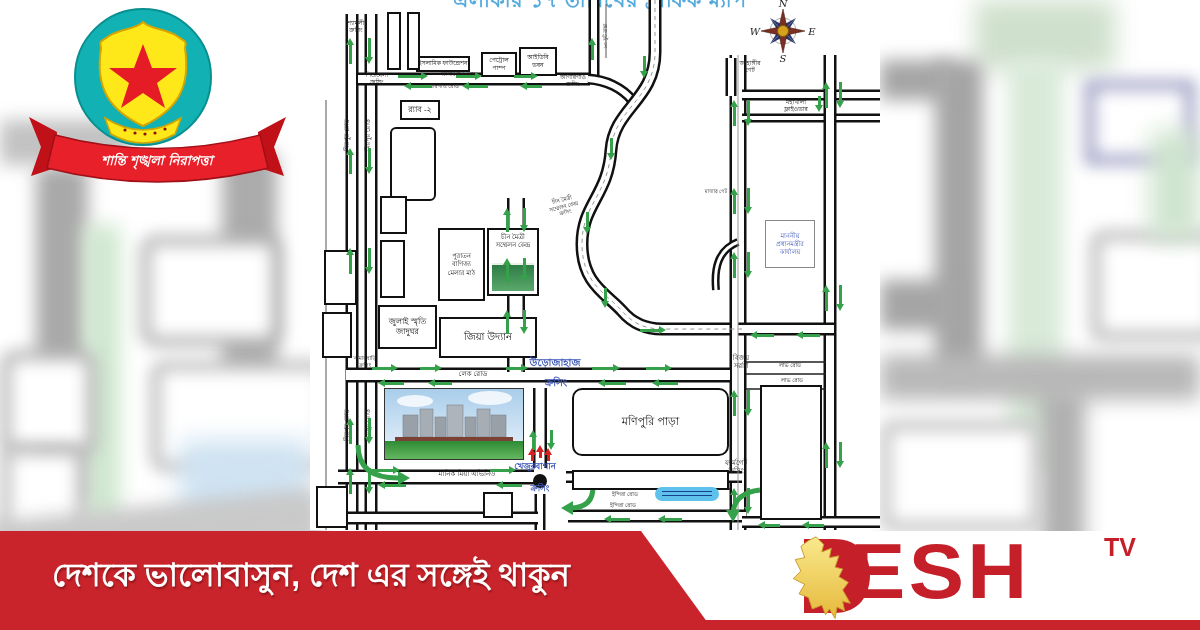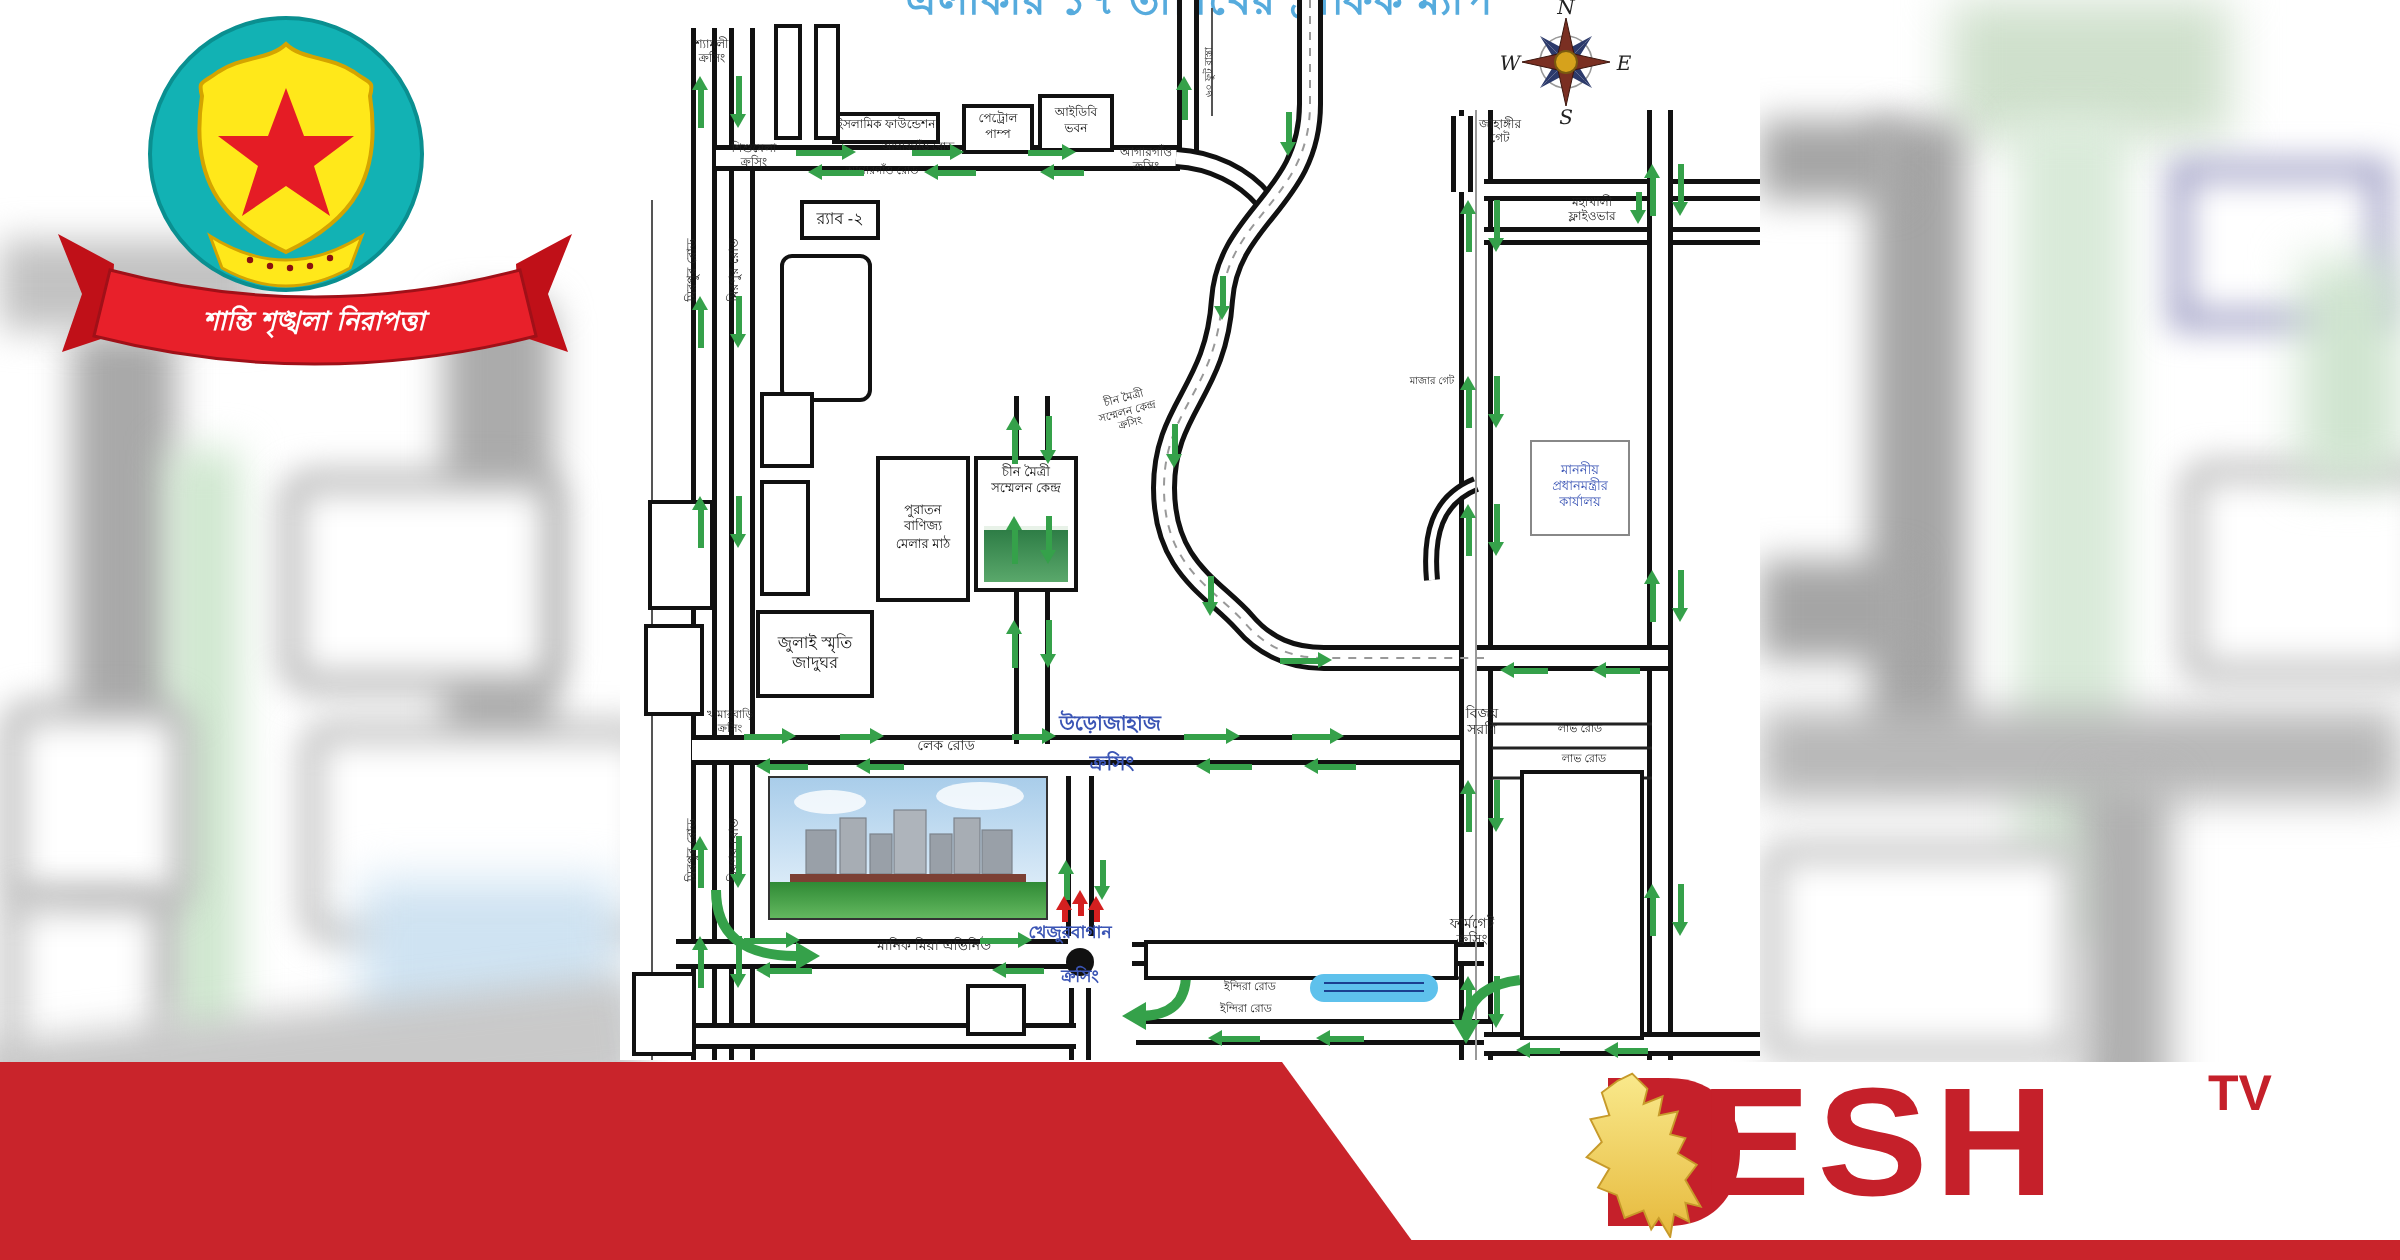--- a/index.html
+++ b/index.html
@@ -201,20 +201,22 @@
 পাম্প</div>
       <div class="map-box" style="left: 209px; top: 47px; width: 38px; height: 29px; font-size: 6px;">আইডিবি
 ভবন</div>
       <div class="map-box" style="left: 177px; top: 228px; width: 52px; height: 68px; font-size: 6.5px; align-items: flex-start; padding-top: 3px;">চীন মৈত্রী
 সম্মেলন কেন্দ্র<div class="chin-img"></div></div>
       <div class="map-box" style="left: 128px; top: 228px; width: 47px; height: 73px; font-size: 6.5px;">পুরাতন
 বাণিজ্য
 মেলার মাঠ</div>
       <div class="map-box" style="left: 68px; top: 305px; width: 59px; height: 44px; font-size: 8px;">জুলাই স্মৃতি
 জাদুঘর</div>
+      <div class="map-box" style="left: 129px; top: 317px; width: 98px; height: 41px; font-size: 10px;">জিয়া উদ্যান</div>
+      <div class="map-box" style="left: 262px; top: 388px; width: 157px; height: 68px; font-size: 11px; border-radius: 10px;">মণিপুরি পাড়া</div>
       <div class="map-box" style="left: 455px; top: 220px; width: 50px; height: 48px; font-size: 6.5px; color: rgb(59, 85, 181); border-width: 1px; border-color: rgb(136, 136, 136);">মাননীয়
 প্রধানমন্ত্রীর
 কার্যালয়</div>
       <div class="map-box" style="left: 450px; top: 385px; width: 62px; height: 135px; font-size: 6px;"></div>
       <div class="map-box" style="left: 262px; top: 470px; width: 157px; height: 20px; font-size: 6px;"></div>
       <div class="map-box" style="left: 70px; top: 196px; width: 27px; height: 38px; font-size: 5px;"></div>
       <div class="map-box" style="left: 70px; top: 240px; width: 25px; height: 58px; font-size: 5px;"></div>
       <div class="map-box" style="left: 14px; top: 250px; width: 33px; height: 55px; font-size: 5px;"></div>
       <div class="map-box" style="left: 12px; top: 312px; width: 30px; height: 46px; font-size: 5px;"></div>
       <div class="map-box" style="left: 6px; top: 486px; width: 32px; height: 42px; font-size: 5px;"></div>
@@ -553,20 +555,21 @@
       <polygon points="32,130 4,115 16,145 6,174 30,166" fill="#c01018"></polygon>
       <polygon points="233,130 261,115 249,145 259,174 235,166" fill="#c01018"></polygon>
       <path d="M30,133 Q132,160 235,133 L243,166 Q132,194 22,166 Z" fill="#e8202a" stroke="#a01018" stroke-width="1.5"></path>
     </g>
     <text x="132" y="163" text-anchor="middle" font-size="13" font-style="italic" font-weight="bold" fill="#ffffff" font-family="DejaVu Serif, serif">শান্তি শৃঙ্খলা নিরাপত্তা</text>
   </svg>
 </div>
 
 <div class="banner-bg"></div>
 <div class="red-band"></div>
+<div class="band-text">দেশকে ভালোবাসুন, দেশ এর সঙ্গেই থাকুন</div>
 <div class="red-bar"></div>
 
 <div class="desh">
   <svg width="86" height="84" viewBox="0 0 86 84" style="position:absolute;left:0;top:2px">
     <defs>
       <linearGradient id="bd" x1="0" y1="0" x2="0" y2="1">
         <stop offset="0" stop-color="#f9e98c"></stop>
             <stop offset="1" stop-color="#e6b93c"></stop>
           </linearGradient>
     </defs>

